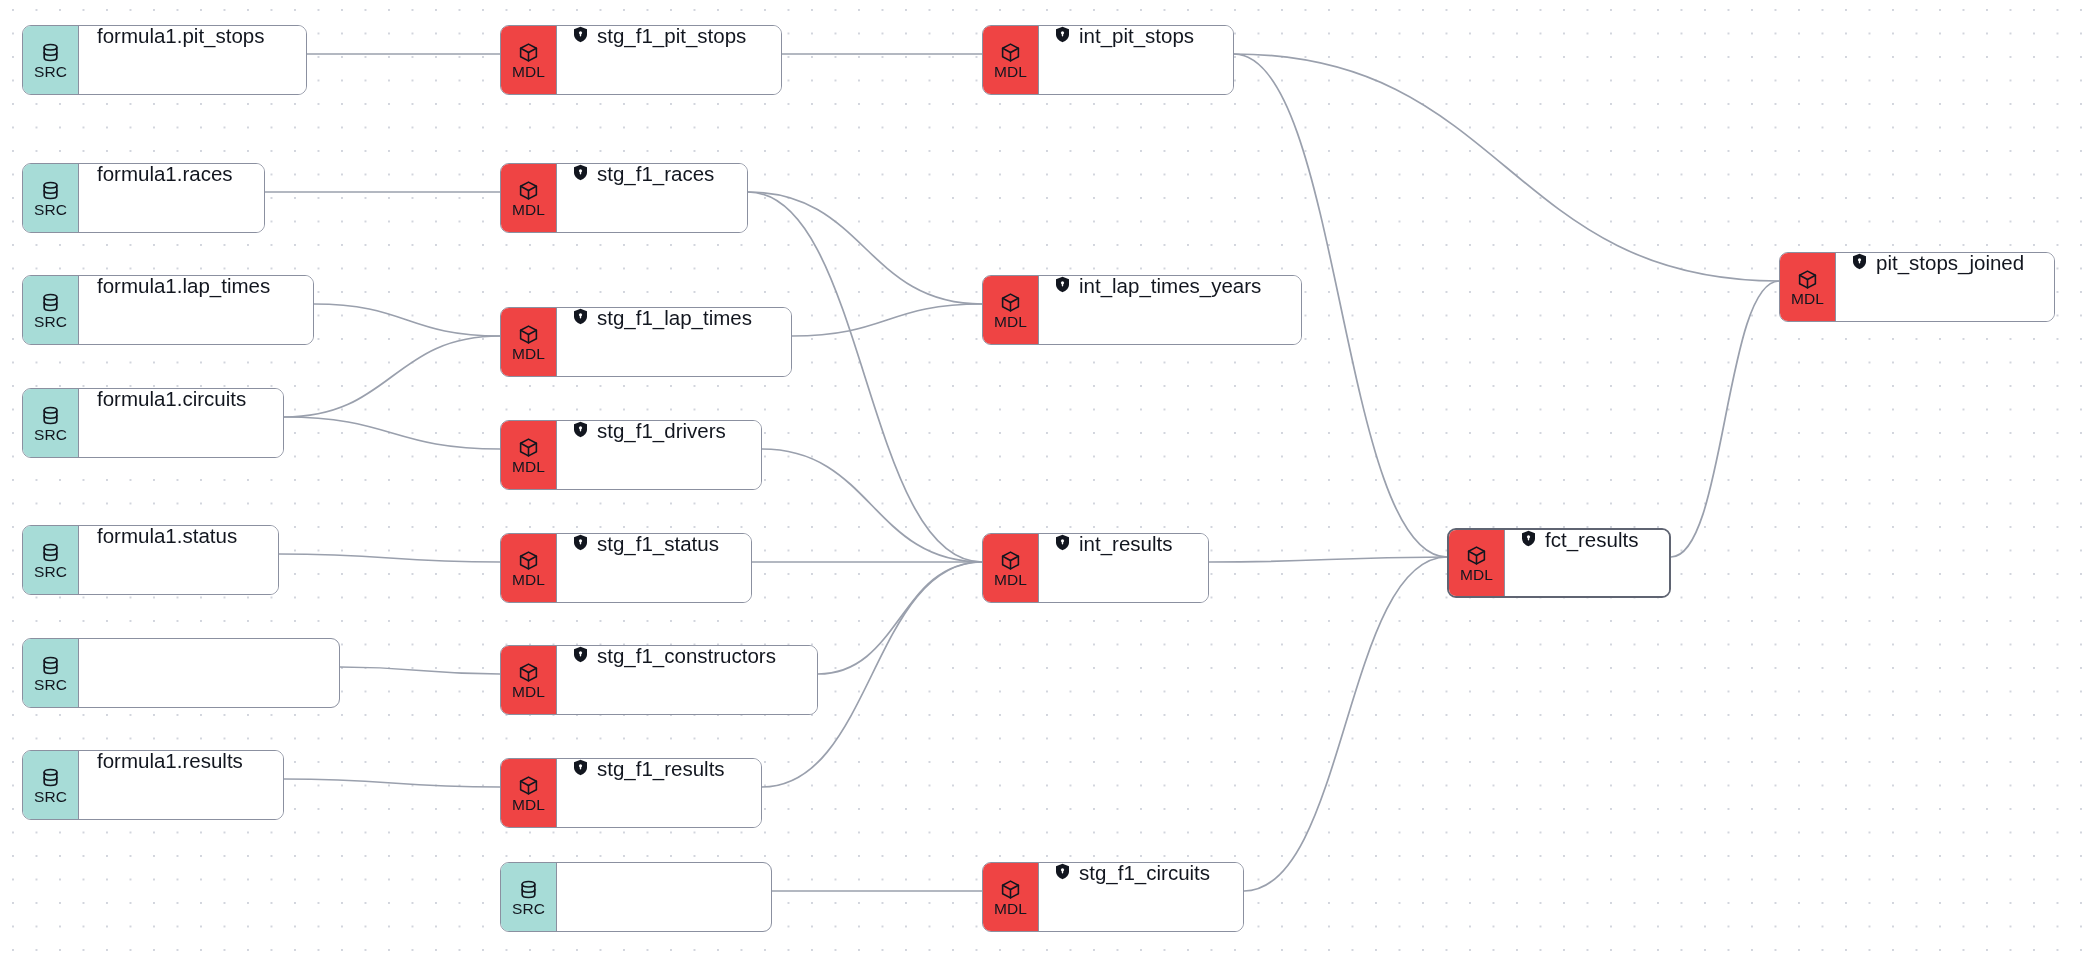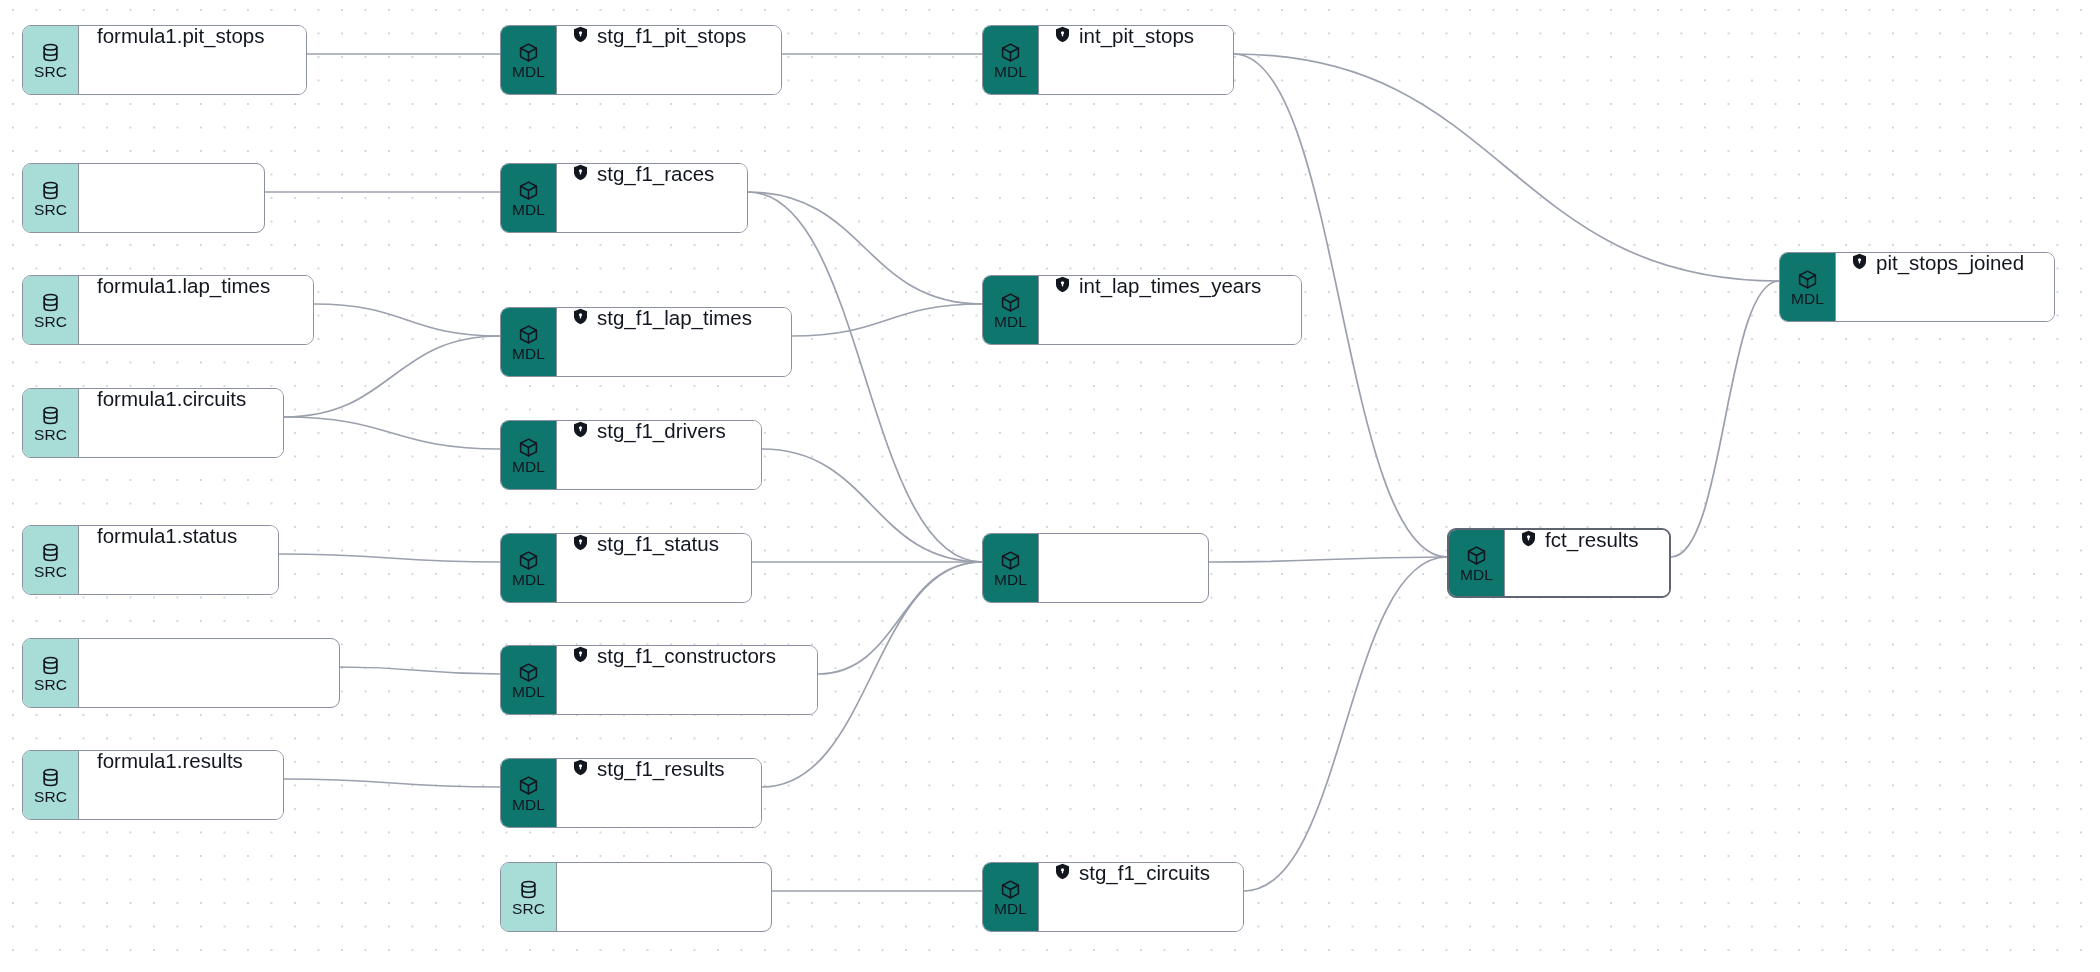--- a/index.html
+++ b/index.html
@@ -54,21 +54,21 @@
     display: flex;
     flex-direction: column;
     align-items: center;
     justify-content: center;
     gap: 0px;
     border-right: 1.6px solid #8b90a0;
     box-sizing: border-box;
     padding-top: 2px;
   }
   .badge-src { background: #a7dcd7; }
-  .badge-mdl { background: #0f766e; }
+  .badge-mdl { background: #ef4444; }
   .badge-icon {
     width: 21px;
     height: 21px;
     display: block;
     line-height: 0;
   }
   .badge-text {
     font-size: 15.5px;
     line-height: 16px;
     color: #12161f;
@@ -141,20 +141,23 @@
       </div>
       <div class="node src" style="left: 22px; top: 163px; width: 243px;">
         <div class="node-badge badge-src">
           <span class="badge-icon"><svg viewBox="0 0 24 24" width="21" height="21" fill="none" stroke="#12161f" stroke-width="1.9" stroke-linecap="round" stroke-linejoin="round">
               <ellipse cx="12" cy="6" rx="7.2" ry="3.1"></ellipse>
               <path d="M4.8 6v12c0 1.71 3.22 3.1 7.2 3.1s7.2-1.39 7.2-3.1V6"></path>
               <path d="M4.8 12c0 1.71 3.22 3.1 7.2 3.1s7.2-1.39 7.2-3.1"></path>
             </svg></span>
           <span class="badge-text">SRC</span>
         </div>
+        <div class="node-body">
+          <span class="node-label">formula1.races</span>
+        </div>
       </div>
       <div class="node src" style="left: 22px; top: 275px; width: 292px;">
         <div class="node-badge badge-src">
           <span class="badge-icon"><svg viewBox="0 0 24 24" width="21" height="21" fill="none" stroke="#12161f" stroke-width="1.9" stroke-linecap="round" stroke-linejoin="round">
               <ellipse cx="12" cy="6" rx="7.2" ry="3.1"></ellipse>
               <path d="M4.8 6v12c0 1.71 3.22 3.1 7.2 3.1s7.2-1.39 7.2-3.1V6"></path>
               <path d="M4.8 12c0 1.71 3.22 3.1 7.2 3.1s7.2-1.39 7.2-3.1"></path>
             </svg></span>
           <span class="badge-text">SRC</span>
         </div>
@@ -402,20 +405,28 @@
         </div>
       </div>
       <div class="node mdl" style="left: 982px; top: 533px; width: 227px;">
         <div class="node-badge badge-mdl">
           <span class="badge-icon"><svg viewBox="0 0 24 24" width="21" height="21" fill="none" stroke="#12161f" stroke-width="1.8" stroke-linecap="round" stroke-linejoin="round">
               <path d="M12 2.4 21 7.2v9.6L12 21.6 3 16.8V7.2z"></path>
               <path d="M3 7.2 12 12l9-4.8"></path>
               <path d="M12 12v9.6"></path>
             </svg></span>
           <span class="badge-text">MDL</span>
+        </div>
+        <div class="node-body">
+          <span class="shield-icon"><svg viewBox="0 0 24 26" width="15" height="17">
+              <path d="M12 0.6 22.4 4.6v8.1c0 6.2-4.4 10.6-10.4 12.6C6 23.3 1.6 18.9 1.6 12.7V4.6z" fill="#12161f"></path>
+              <circle cx="12" cy="10.3" r="2.5" fill="#ffffff"></circle>
+              <rect x="10.9" y="10.6" width="2.2" height="5.6" rx="1.1" fill="#ffffff"></rect>
+            </svg></span>
+          <span class="node-label">int_results</span>
         </div>
       </div>
       <div class="node mdl selected" style="left: 1447px; top: 528px; width: 224px;">
         <div class="node-badge badge-mdl">
           <span class="badge-icon"><svg viewBox="0 0 24 24" width="21" height="21" fill="none" stroke="#12161f" stroke-width="1.8" stroke-linecap="round" stroke-linejoin="round">
               <path d="M12 2.4 21 7.2v9.6L12 21.6 3 16.8V7.2z"></path>
               <path d="M3 7.2 12 12l9-4.8"></path>
               <path d="M12 12v9.6"></path>
             </svg></span>
           <span class="badge-text">MDL</span>

